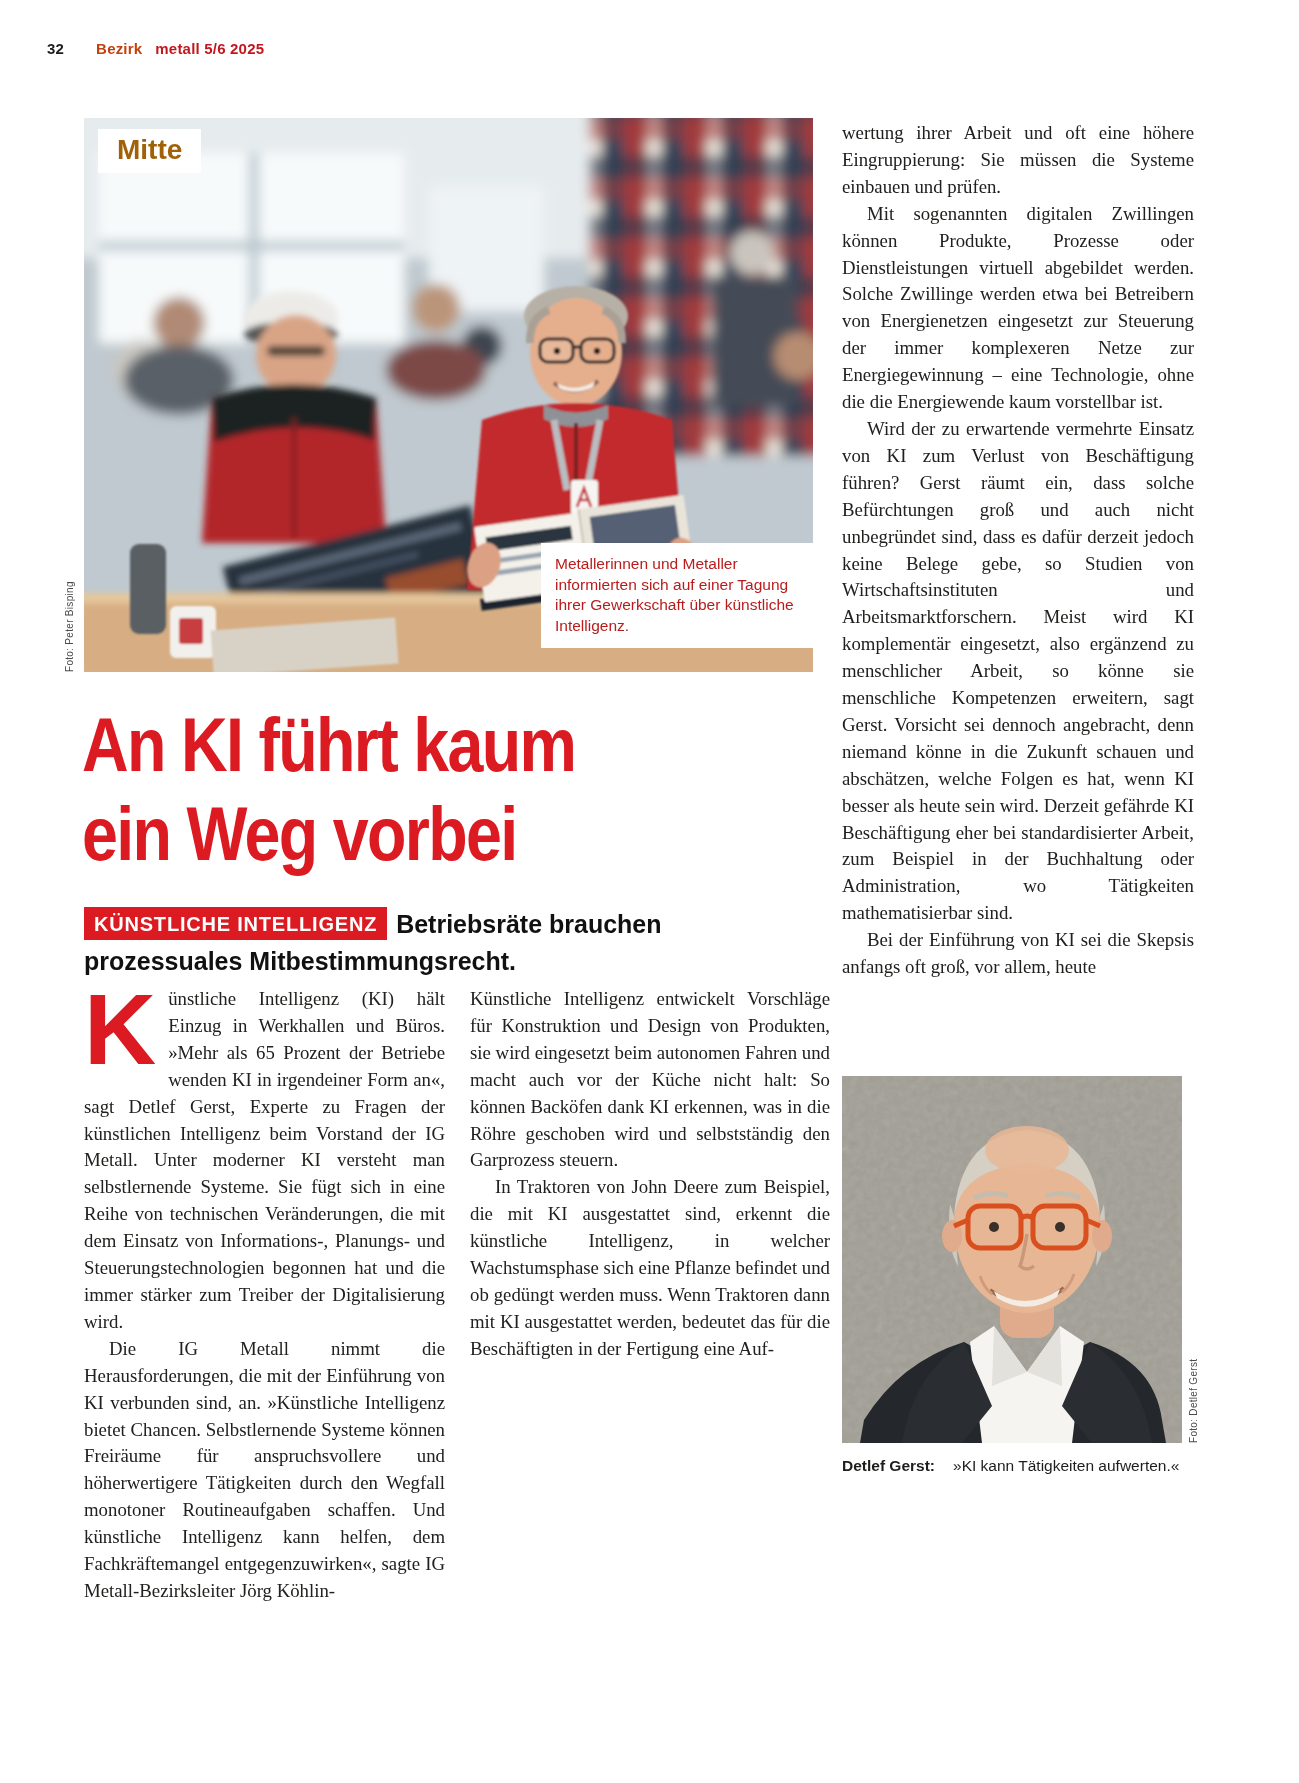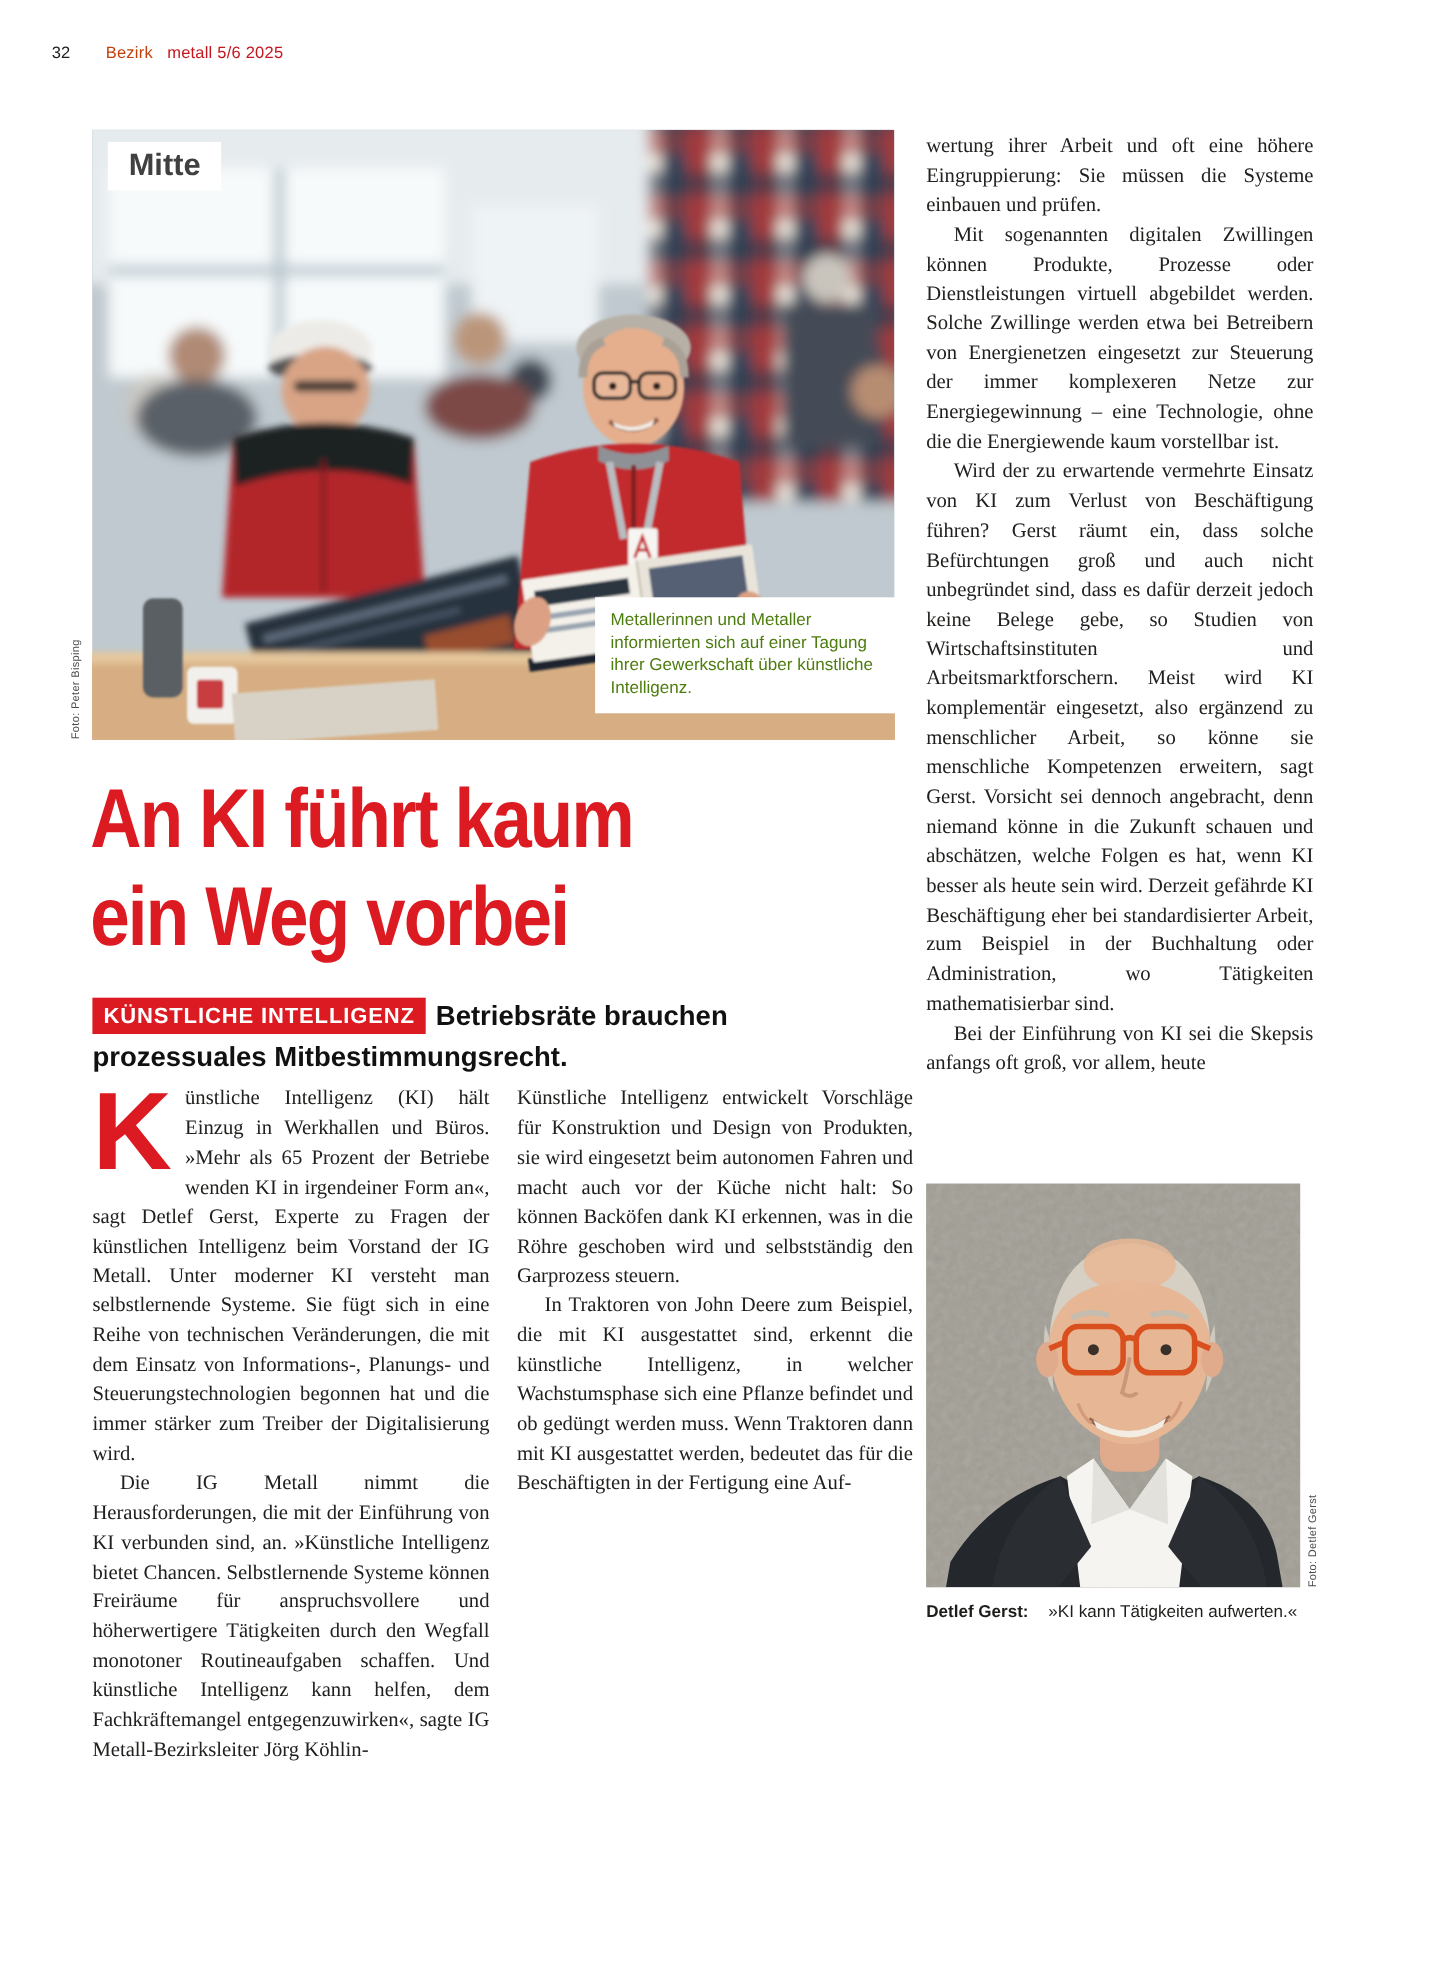--- a/index.html
+++ b/index.html
@@ -1,33 +1,33 @@
 <!DOCTYPE html>
 <html lang="de"><head>
 <meta charset="utf-8">
 <style>
   html,body{margin:0;padding:0;background:#ffffff;}
   .page{position:relative;width:1299px;height:1783px;background:#ffffff;overflow:hidden;
         font-family:"Liberation Sans", sans-serif;color:#1d1d1b;}
 
   
   .runhead{position:absolute;top:40px;left:47px;display:flex;align-items:flex-start;
-           font-size:15px;font-weight:normal;letter-spacing:.2px;}
+           font-size:15px;font-weight:bold;letter-spacing:.2px;}
   .runhead .pagenum{color:#1d1d1b;}
   .runhead .section{margin-left:32px;color:#c2410c;}
   .runhead .issue{margin-left:13px;color:#c4161d;}
 
   
   .main-photo{position:absolute;left:84px;top:118px;width:729px;height:554px;overflow:hidden;background:#b9c3c9;}
   .main-photo svg{display:block;}
-  .region-label{position:absolute;left:14px;top:11px;background:#ffffff;color:#404040;
+  .region-label{position:absolute;left:14px;top:11px;background:#ffffff;color:#a16207;
                 font-size:28px;font-weight:bold;padding:7px 19px 9px 19px;line-height:1;}
   .photo-caption{position:absolute;right:0;bottom:24px;width:272px;box-sizing:border-box;
                  background:#ffffff;padding:11px 13px 12px 14px;
-                 font-size:15.5px;line-height:20.5px;color:#4d7c0f;}
+                 font-size:15.5px;line-height:20.5px;color:#b91c1c;}
   .vcredit{position:absolute;width:16px;font-size:10px;color:#4a4a4a;letter-spacing:.3px;
            writing-mode:vertical-rl;transform:rotate(180deg);white-space:nowrap;}
   .vcredit.left{left:64px;top:467px;height:205px;}
   .vcredit.right{left:1188px;top:1238px;height:205px;}
 
   
   .headline{position:absolute;left:82px;top:700px;color:#dc1a21;font-weight:bold;
             font-size:76px;line-height:89px;letter-spacing:-2px;
             transform:scaleX(.85);transform-origin:left top;white-space:nowrap;}
   .kicker{position:absolute;left:84px;top:906px;width:600px;

